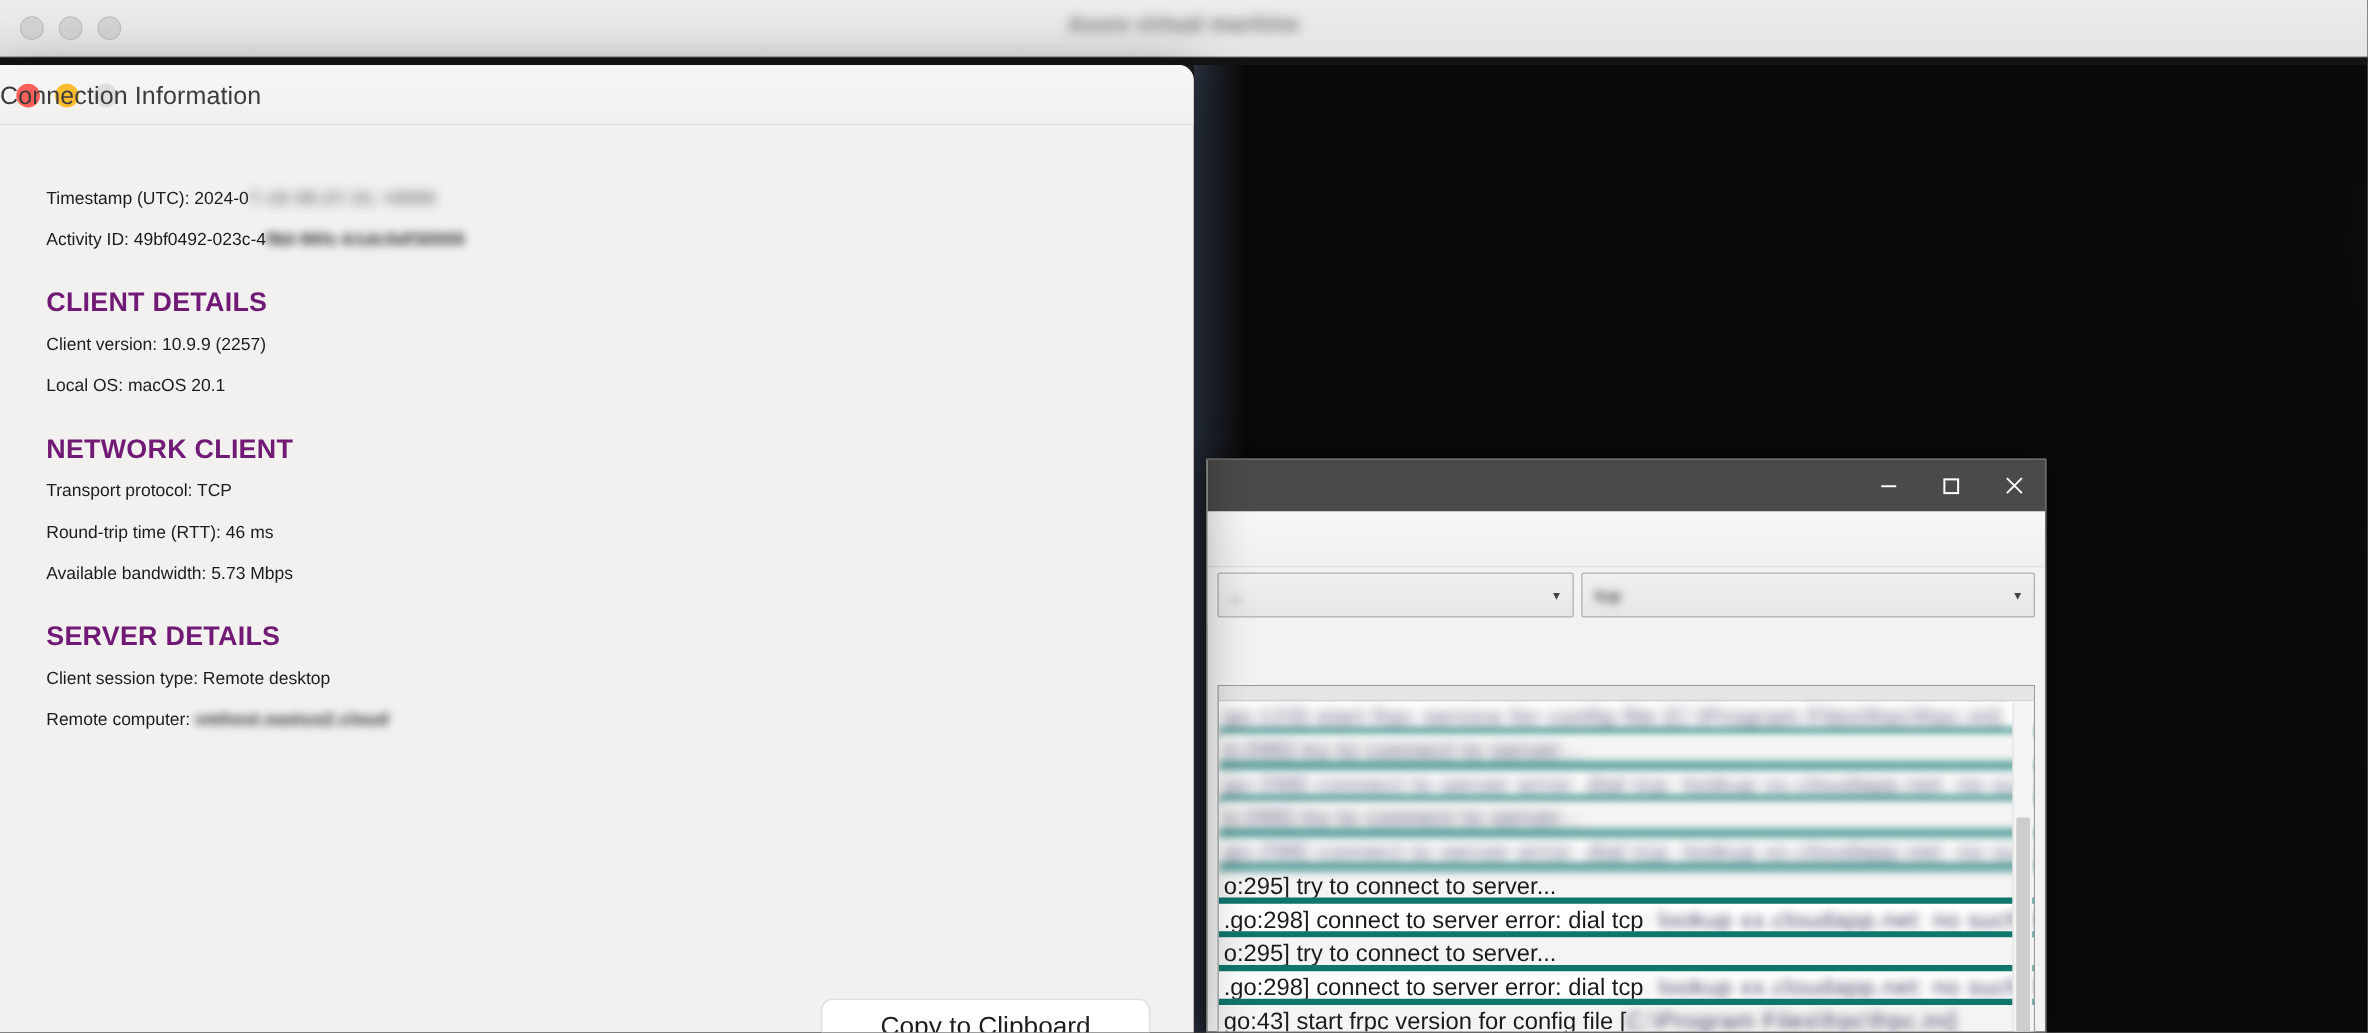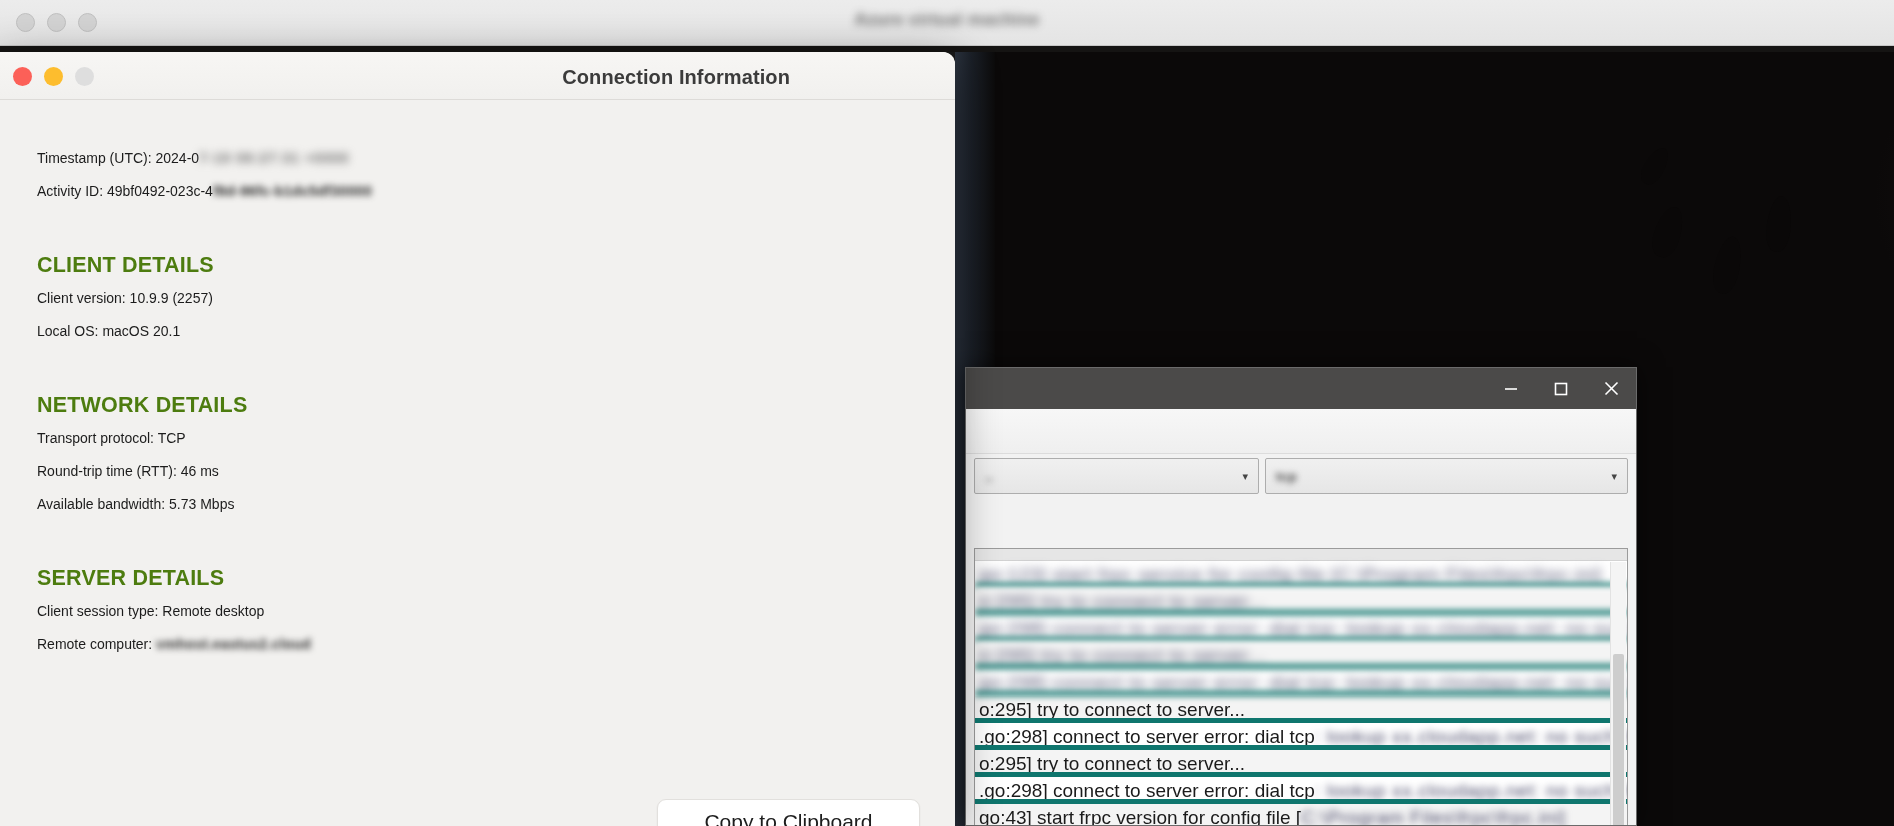--- a/index.html
+++ b/index.html
@@ -138,32 +138,32 @@
     background:linear-gradient(180deg,#f7f6f4 0%,#f1f0ee 100%);
     border-bottom:1px solid #dddbd8;
     border-top-right-radius:12px;
   }
   #dialog-titlebar .lights { position:absolute; left:13px; top:15px; display:flex; gap:12px; }
   #dialog-titlebar .lights i { width:19px; height:19px; border-radius:50%; display:block; }
   .l-red   { background:#fc6058; }
   .l-amber { background:#fdbd2e; }
   .l-gray  { background:#dedede; }
   #dialog-title {
-    position:absolute; left:0; width:790px; top:14px; text-align:right;
-    font-size:20px; font-weight:700; color:#3b3b3b; letter-spacing:.1px;
+    position:absolute; left:0; width:790px; top:14px; text-align:left;
+    font-size:20px; font-weight:400; color:#3b3b3b; letter-spacing:.1px;
   }
   #dialog-body {
     padding:42px 0 0 37px; position:relative; height:726px;
   }
   .line {
     font-size:14px; line-height:33px; color:#1c1c1c; white-space:nowrap;
   }
   .sect-head {
-    font-size:21.5px; line-height:33px; font-weight:700; color:#4d7c0f;
-    letter-spacing:.2px; margin-top:41px;
+    font-size:21.5px; line-height:33px; font-weight:700; color:#701a75;
+    letter-spacing:.2px; margin-top:18px;
   }
   .gap { height:33px; }
   .redact-inline {
     display:inline-block; filter:blur(4.2px); color:#6a6a6a; font-weight:600;
     letter-spacing:1px; user-select:none; vertical-align:baseline;
   }
   .redact-dark {
     display:inline-block; filter:blur(3.4px); color:#2a2a2a; font-weight:600;
     letter-spacing:.4px; user-select:none;
   }
@@ -270,21 +270,21 @@
     </div>
 
     <div class="sect-head">CLIENT DETAILS</div>
     <div class="line">
       <span>Client version: </span><span>10.9.9 (2257)</span>
     </div>
     <div class="line">
       <span>Local OS: </span><span>macOS 20.1</span>
     </div>
 
-    <div class="sect-head">NETWORK DETAILS</div>
+    <div class="sect-head">NETWORK CLIENT</div>
     <div class="line">
       <span>Transport protocol: </span><span>TCP</span>
     </div>
     <div class="line">
       <span>Round-trip time (RTT): </span><span>46 ms</span>
     </div>
     <div class="line">
       <span>Available bandwidth: </span><span>5.73 Mbps</span>
     </div>
 

